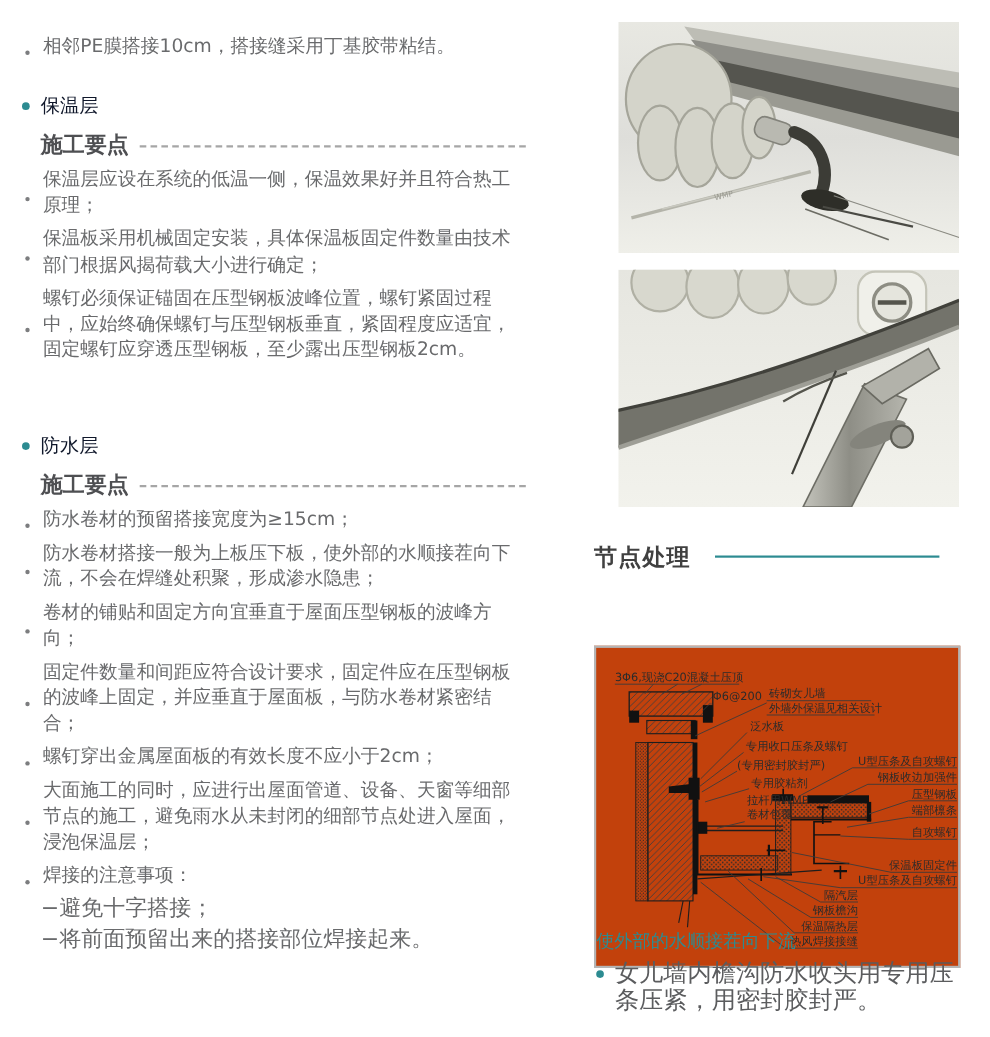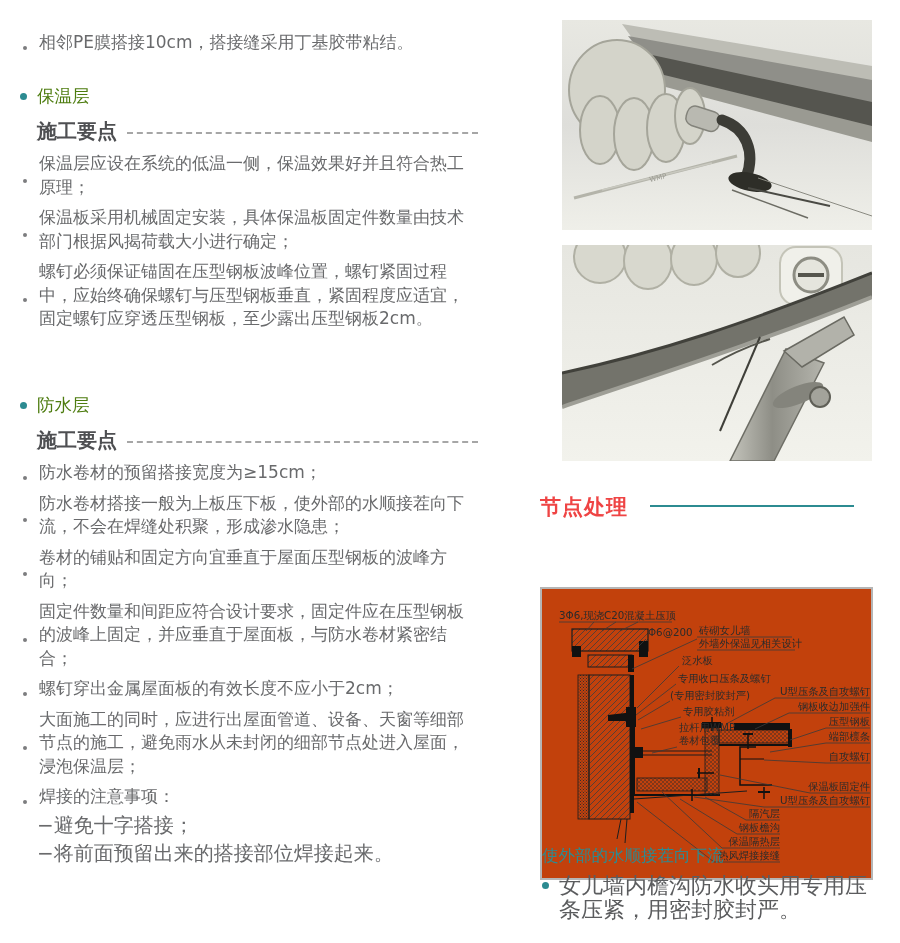--- a/index.html
+++ b/index.html
@@ -12,36 +12,36 @@
   .intro{top:24px;}
   .sec1{top:84px;}
   .sec2{top:393px;}
 
   .bullet-item{display:flex;align-items:center;margin-top:7px;
                font-size:17px;line-height:23.5px;color:#696a6c;}
   .bullet-item .dot-gray{flex:none;width:4px;height:4px;border-radius:50%;
                background:#7c7d7f;margin:10px 12px 0 3px;}
   .bullet-item .txt{flex:1;}
 
-  .sec-head{display:flex;align-items:center;font-size:17.5px;color:#4d7c0f;}
+  .sec-head{display:flex;align-items:center;font-size:17.5px;color:#0f172a;}
   .sec-head .dot-teal{flex:none;width:7px;height:7px;border-radius:50%;
                background:#2c8b91;margin:1px 10px 0 0;}
   .subhead-row{display:flex;align-items:center;margin:10px 2px 2px 17px;}
   .subhead{font-size:20px;font-weight:bold;color:#4e4f52;margin-right:10px;white-space:nowrap;}
   .dashes{flex:1;height:0;border-bottom:2px dashed #a6a6a6;margin-top:2px;}
 
   .sub-item{margin:5px 0 0 17px;font-size:20px;line-height:23.5px;color:#696a6c;}
 
   
   .photo{position:absolute;left:562px;width:310px;overflow:hidden;}
   .photo1{top:20px;height:210px;}
   .photo2{top:245px;height:216px;}
 
   .node-title{position:absolute;left:540px;top:493px;font-size:21px;font-weight:bold;
-              color:#ef4444;letter-spacing:1px;}
+              color:#404040;letter-spacing:1px;}
   .node-title-line{position:absolute;left:650px;top:505px;width:204px;height:2px;background:#2c8b91;}
 
   .diagram{position:absolute;left:540px;top:547px;width:333px;height:293px;
            border:2px solid #b5b5b5;box-sizing:border-box;background:#c2410c;margin-top:40px;}
 
   .caption{position:absolute;left:542px;top:845px;font-size:16.5px;color:#2c8b91;}
   .right-bullet{position:absolute;left:540px;top:874px;width:345px;display:flex;
                 font-size:22px;line-height:24px;color:#5b5c5e;}
   .right-bullet .dot-teal{flex:none;width:7px;height:7px;border-radius:50%;
                 background:#2c8b91;margin:8px 10px 0 2px;}

